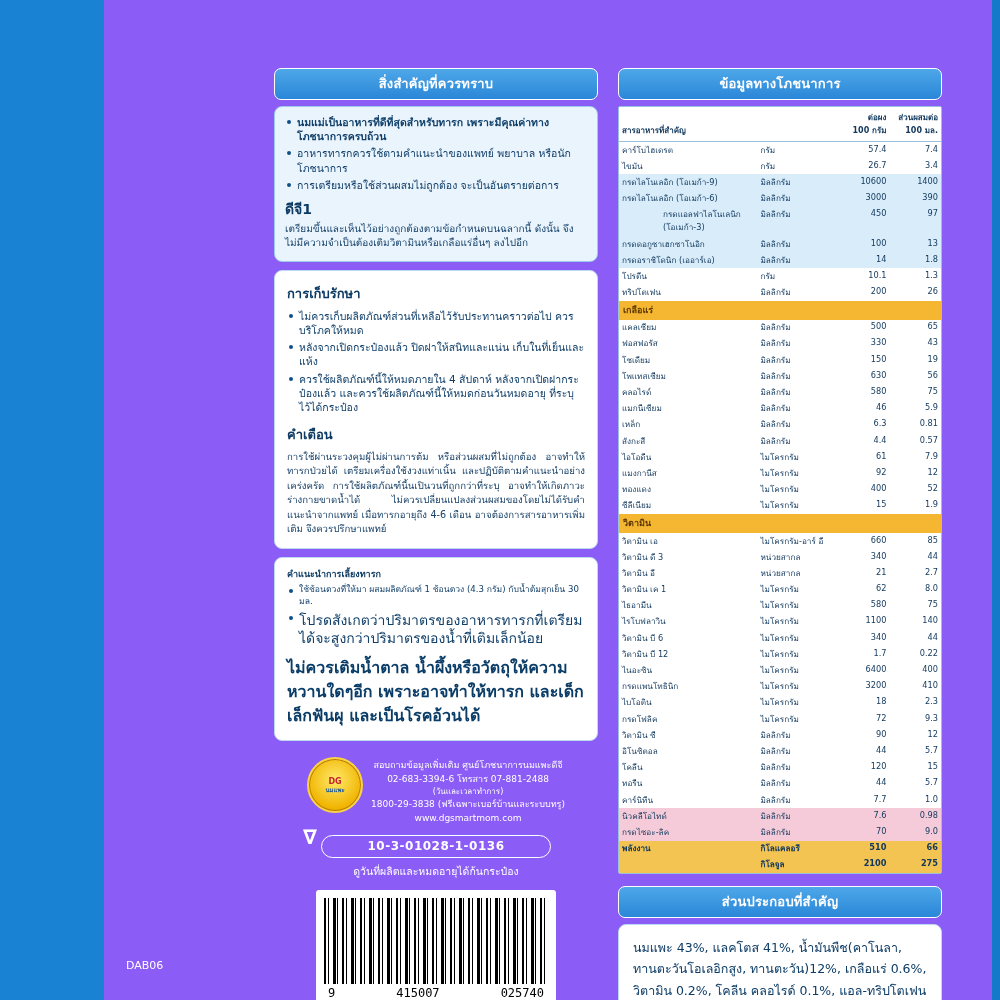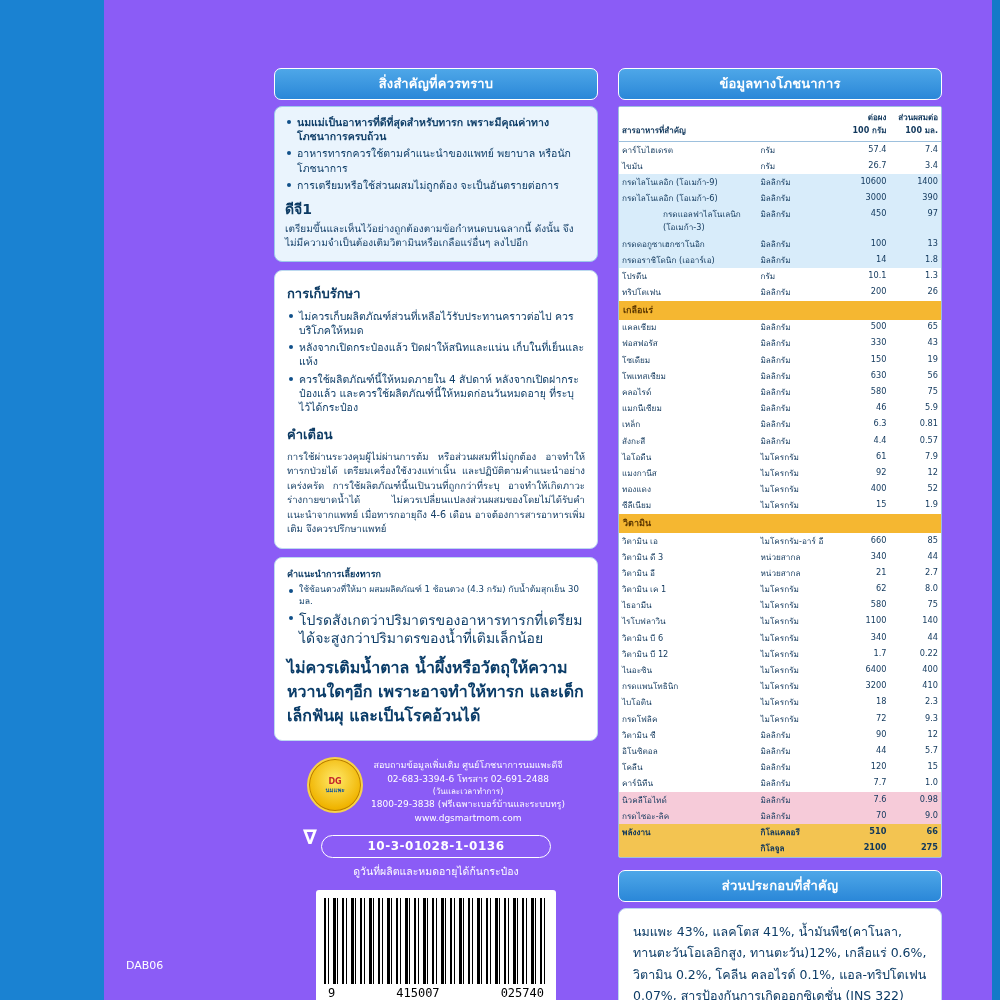--- a/index.html
+++ b/index.html
@@ -140,21 +140,21 @@
       <div class="bigtext">ไม่ควรเติมน้ำตาล น้ำผึ้งหรือวัตถุให้ความหวานใดๆอีก เพราะอาจทำให้ทารก และเด็กเล็กฟันผุ และเป็นโรคอ้วนได้</div>
     </div>
 
     <div class="contact">
       <div class="dg-logo">
         <span>DG</span>
         <span class="l2">นมแพะ</span>
       </div>
       <div class="contact-text">
         <div>สอบถามข้อมูลเพิ่มเติม ศูนย์โภชนาการนมแพะดีจี</div>
-        <div>02-683-3394-6 โทรสาร 02-691-2488</div>
+        <div>02-683-3394-6 โทรสาร 07-881-2488</div>
         <div class="dim">(วันและเวลาทำการ)</div>
         <div>1800-29-3838 (ฟรีเฉพาะเบอร์บ้านและระบบทรู)</div>
         <div>www.dgsmartmom.com</div>
       </div>
     </div>
 
     <div class="fda">
       <div class="fda-mark">∇</div>
       <div class="fda-line">10-3-01028-1-0136</div>
       <div class="fda-cap">ดูวันที่ผลิตและหมดอายุได้ก้นกระป๋อง</div>
@@ -405,20 +405,26 @@
               <td class="n" style="width: 17%;">44</td>
               <td class="n" style="width: 16%;">5.7</td>
             </tr>
             <tr>
               <td class="" style="width: 43%;">โคลีน</td>
               <td class="u" style="width: 24%;">มิลลิกรัม</td>
               <td class="n" style="width: 17%;">120</td>
               <td class="n" style="width: 16%;">15</td>
             </tr>
             <tr>
+              <td class="" style="width: 43%;">ทอรีน</td>
+              <td class="u" style="width: 24%;">มิลลิกรัม</td>
+              <td class="n" style="width: 17%;">44</td>
+              <td class="n" style="width: 16%;">5.7</td>
+            </tr>
+            <tr>
               <td class="" style="width: 43%; margin-top: 20px;">คาร์นิทีน</td>
               <td class="u" style="width: 24%;">มิลลิกรัม</td>
               <td class="n" style="width: 17%;">7.7</td>
               <td class="n" style="width: 16%;">1.0</td>
             </tr>
             <tr class="pink">
               <td class="" style="width: 43%;">นิวคลีโอไทด์</td>
               <td class="u" style="width: 24%;">มิลลิกรัม</td>
               <td class="n" style="width: 17%;">7.6</td>
               <td class="n" style="width: 16%;">0.98</td>

